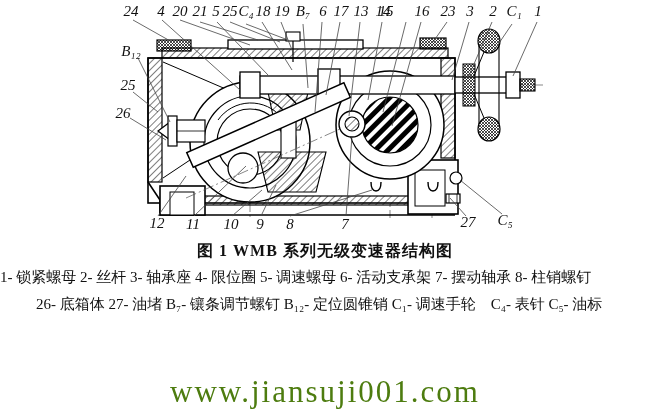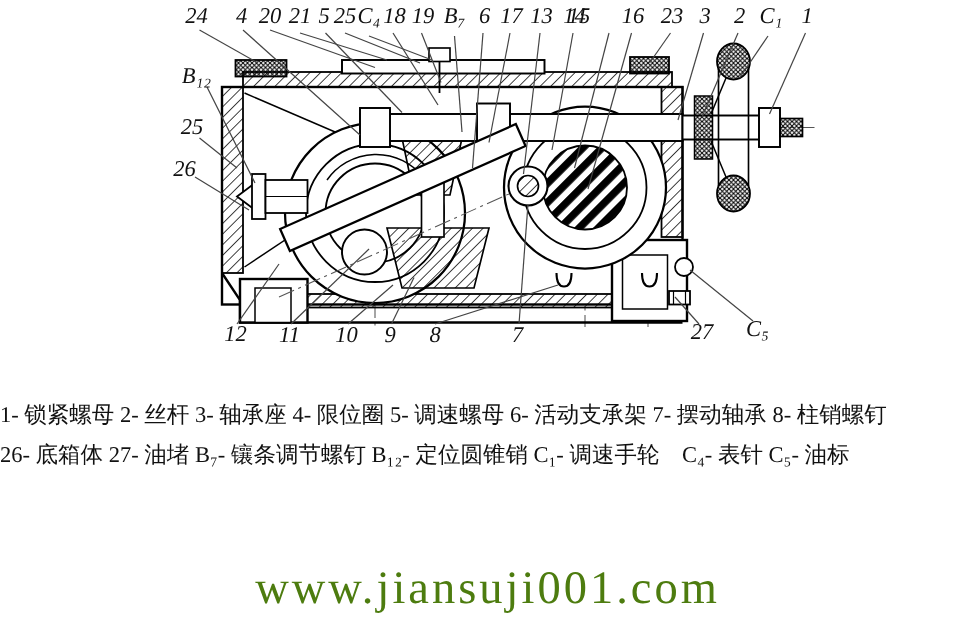--- a/index.html
+++ b/index.html
@@ -6,21 +6,21 @@
   #page{position:relative;width:650px;height:415px;background:#fff;overflow:hidden;
         font-family:Liberation Serif, serif;color:#111;}
   #drawing{position:absolute;left:0;top:0;}
   .callout{position:absolute;transform:translateX(-50%);font-style:italic;
            font-size:15px;line-height:15px;white-space:nowrap;color:#111;}
   #caption{position:absolute;left:0;top:241px;width:650px;text-align:center;
            font-weight:bold;font-size:16px;letter-spacing:1px;}
   #parts{position:absolute;left:0;top:265px;width:518px;text-align:center;
          font-size:15px;}
   #parts .pline{line-height:24px;white-space:nowrap;}
-  #parts .pline.last{margin-top:3px;}
+  #parts .pline.last{margin-top:3px;padding-left:36px;}
   #site{position:absolute;left:0;top:374px;width:650px;text-align:center;
         font-size:31px;letter-spacing:2px;}
 </style>
 </head>
 <body>
 
 <div id="page">
 
   <svg id="drawing" width="650" height="240" viewBox="0 0 650 240">
     <defs>
@@ -196,20 +196,21 @@
   <span class="callout" style="left:157px;top:216px">12</span>
   <span class="callout" style="left:193px;top:217px">11</span>
   <span class="callout" style="left:231px;top:217px">10</span>
   <span class="callout" style="left:260px;top:217px">9</span>
   <span class="callout" style="left:290px;top:217px">8</span>
   <span class="callout" style="left:345px;top:217px">7</span>
 
   <span class="callout" style="left:468px;top:215px">27</span>
   <span class="callout" style="left:505px;top:213px">C₅</span>
 
+  <div id="caption">图 1  WMB 系列无级变速器结构图</div>
 
   <div id="parts">
     <div class="pline">1- 锁紧螺母  2- 丝杆  3- 轴承座  4- 限位圈  5- 调速螺母  6- 活动支承架  7- 摆动轴承  8- 柱销螺钉</div>
     <div class="pline last">26- 底箱体  27- 油堵  B₇- 镶条调节螺钉  B₁₂- 定位圆锥销  C₁- 调速手轮　C₄- 表针  C₅- 油标</div>
   </div>
 
   <div id="site" style="color: #4d7c0f;">www.jiansuji001.com</div>
 
 </div>
 

